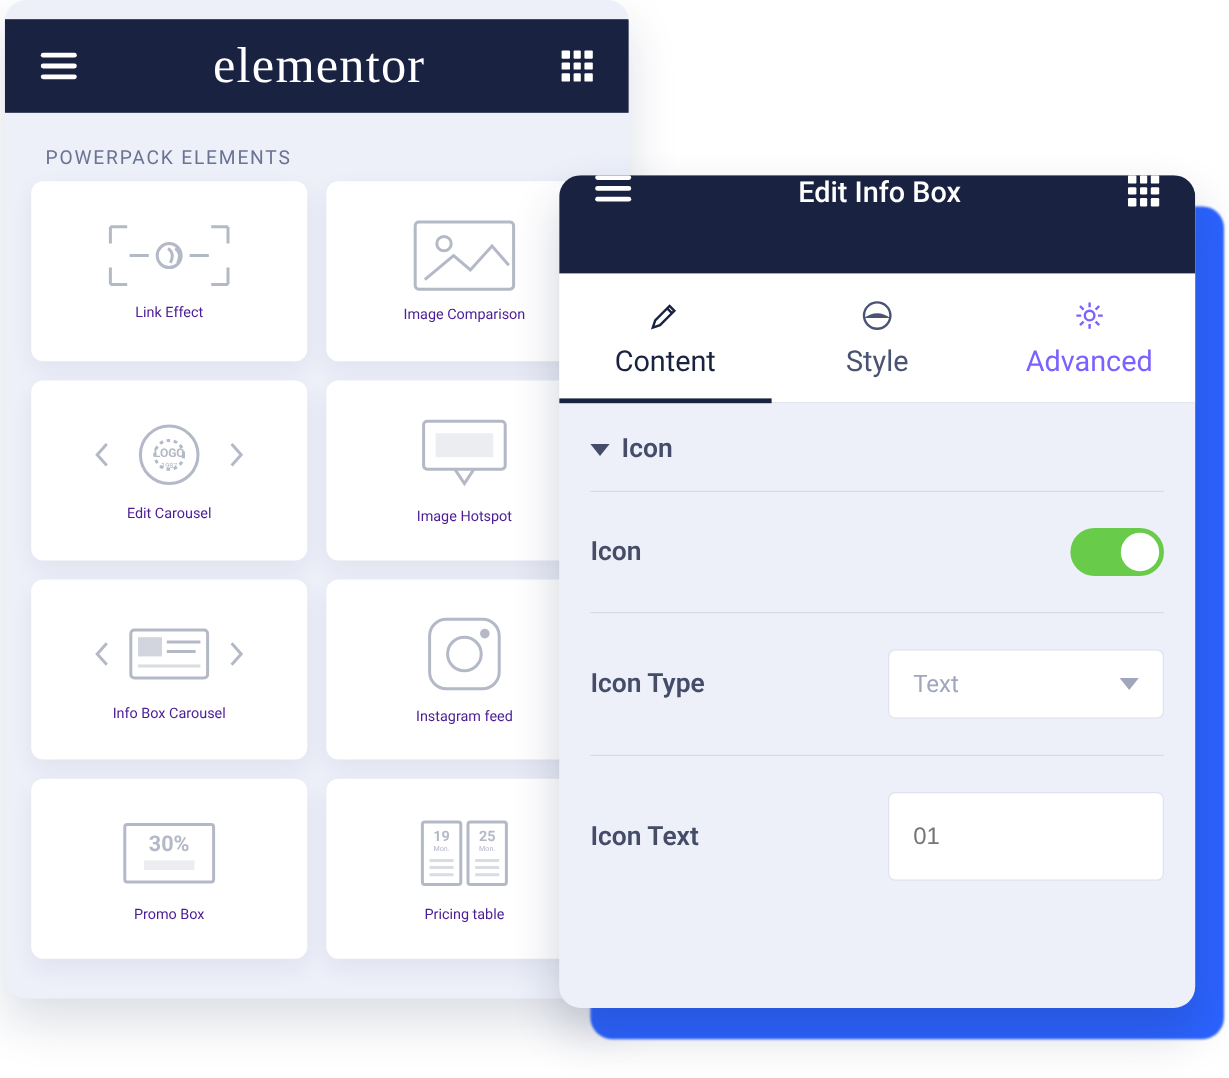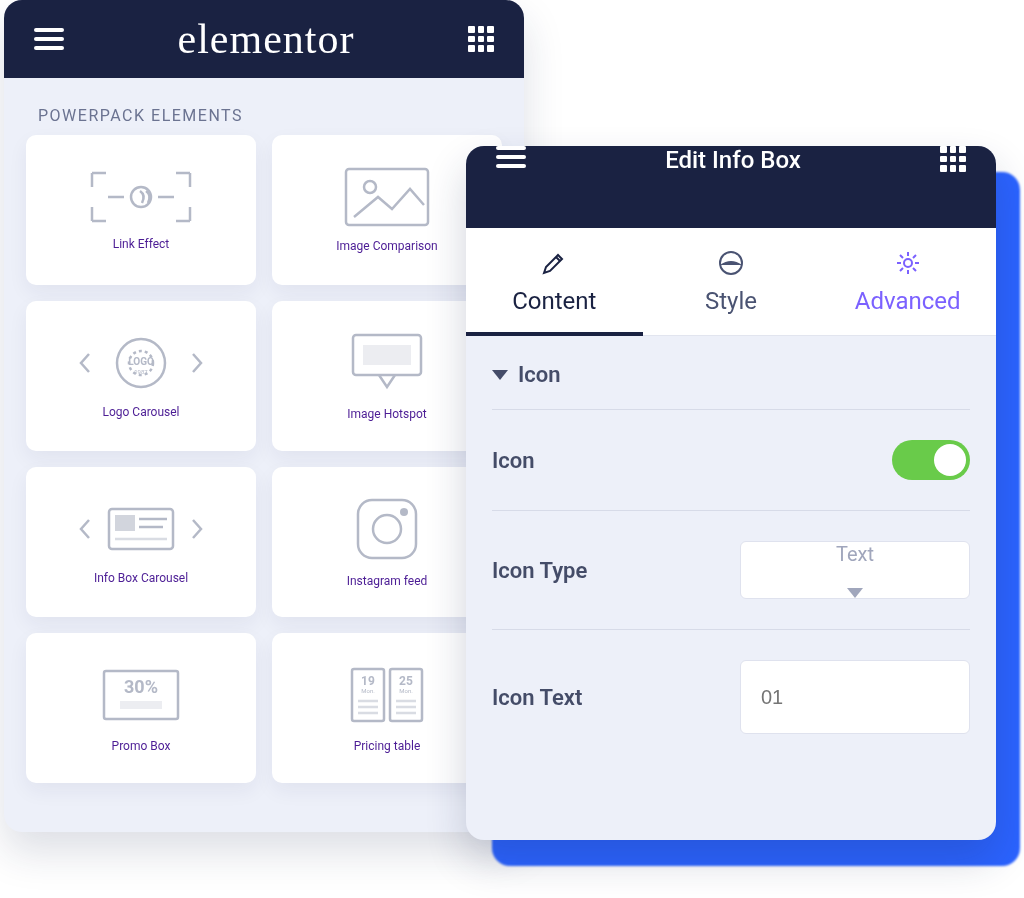--- a/index.html
+++ b/index.html
@@ -24,20 +24,21 @@
     box-shadow: 0 20px 40px rgba(30,40,80,0.15);
     overflow: hidden;
   }
   .widgets-header {
     background: #1a2242;
     height: 78px;
     display: flex;
     align-items: center;
     justify-content: space-between;
     padding: 0 30px;
+    margin-top: 16px;
   }
   .hamburger {
     width: 30px; height: 22px;
     display: flex; flex-direction: column; justify-content: space-between;
     cursor: pointer;
   }
   .hamburger span { height: 4px; background: #fff; border-radius: 2px; display: block; }
   .grid-icon {
     width: 26px; height: 26px;
     display: grid;
@@ -211,21 +212,20 @@
     background: #fff;
     border: 1px solid #dfe2ee;
     border-radius: 6px;
     display: flex;
     align-items: center;
     justify-content: space-between;
     padding: 0 20px;
     color: #a0a6bc;
     font-size: 20px;
     cursor: pointer;
-    flex-direction: column;
   }
   .select .tri {
     width: 0; height: 0;
     border-left: 8px solid transparent;
     border-right: 8px solid transparent;
     border-top: 10px solid #a0a6bc;
   }
   
   .textin {
     width: 230px; height: 74px;
@@ -293,21 +293,21 @@
       <div class="widget-icon">
         <svg width="140" height="60" viewBox="0 0 140 60" fill="none" stroke="currentColor" stroke-width="2.5">
           <path d="M18 21 L10 30 L18 39"></path>
             <path d="M122 21 L130 30 L122 39"></path>
           <circle cx="70" cy="30" r="24"></circle>
           <circle cx="70" cy="30" r="12" stroke-dasharray="3 3"></circle>
           <text x="70" y="32" text-anchor="middle" font-size="10" fill="currentColor" stroke="none" font-weight="bold">LOGO</text>
           <text x="70" y="41" text-anchor="middle" font-size="6" fill="currentColor" stroke="none">1987</text>
         </svg>
       </div>
-      <div class="label">Logo Carousel</div>
+      <div class="label">Edit Carousel</div>
     </div>
 
     <div class="widget-card">
       <div class="widget-icon">
         <svg width="80" height="64" viewBox="0 0 80 64" fill="none" stroke="currentColor" stroke-width="2.5">
           <rect x="6" y="4" width="68" height="40" rx="3"></rect>
           <rect x="16" y="14" width="48" height="20" fill="currentColor" opacity="0.25" stroke="none"></rect>
           <path d="M32 44 L40 56 L48 44"></path>
         </svg>
       </div>

